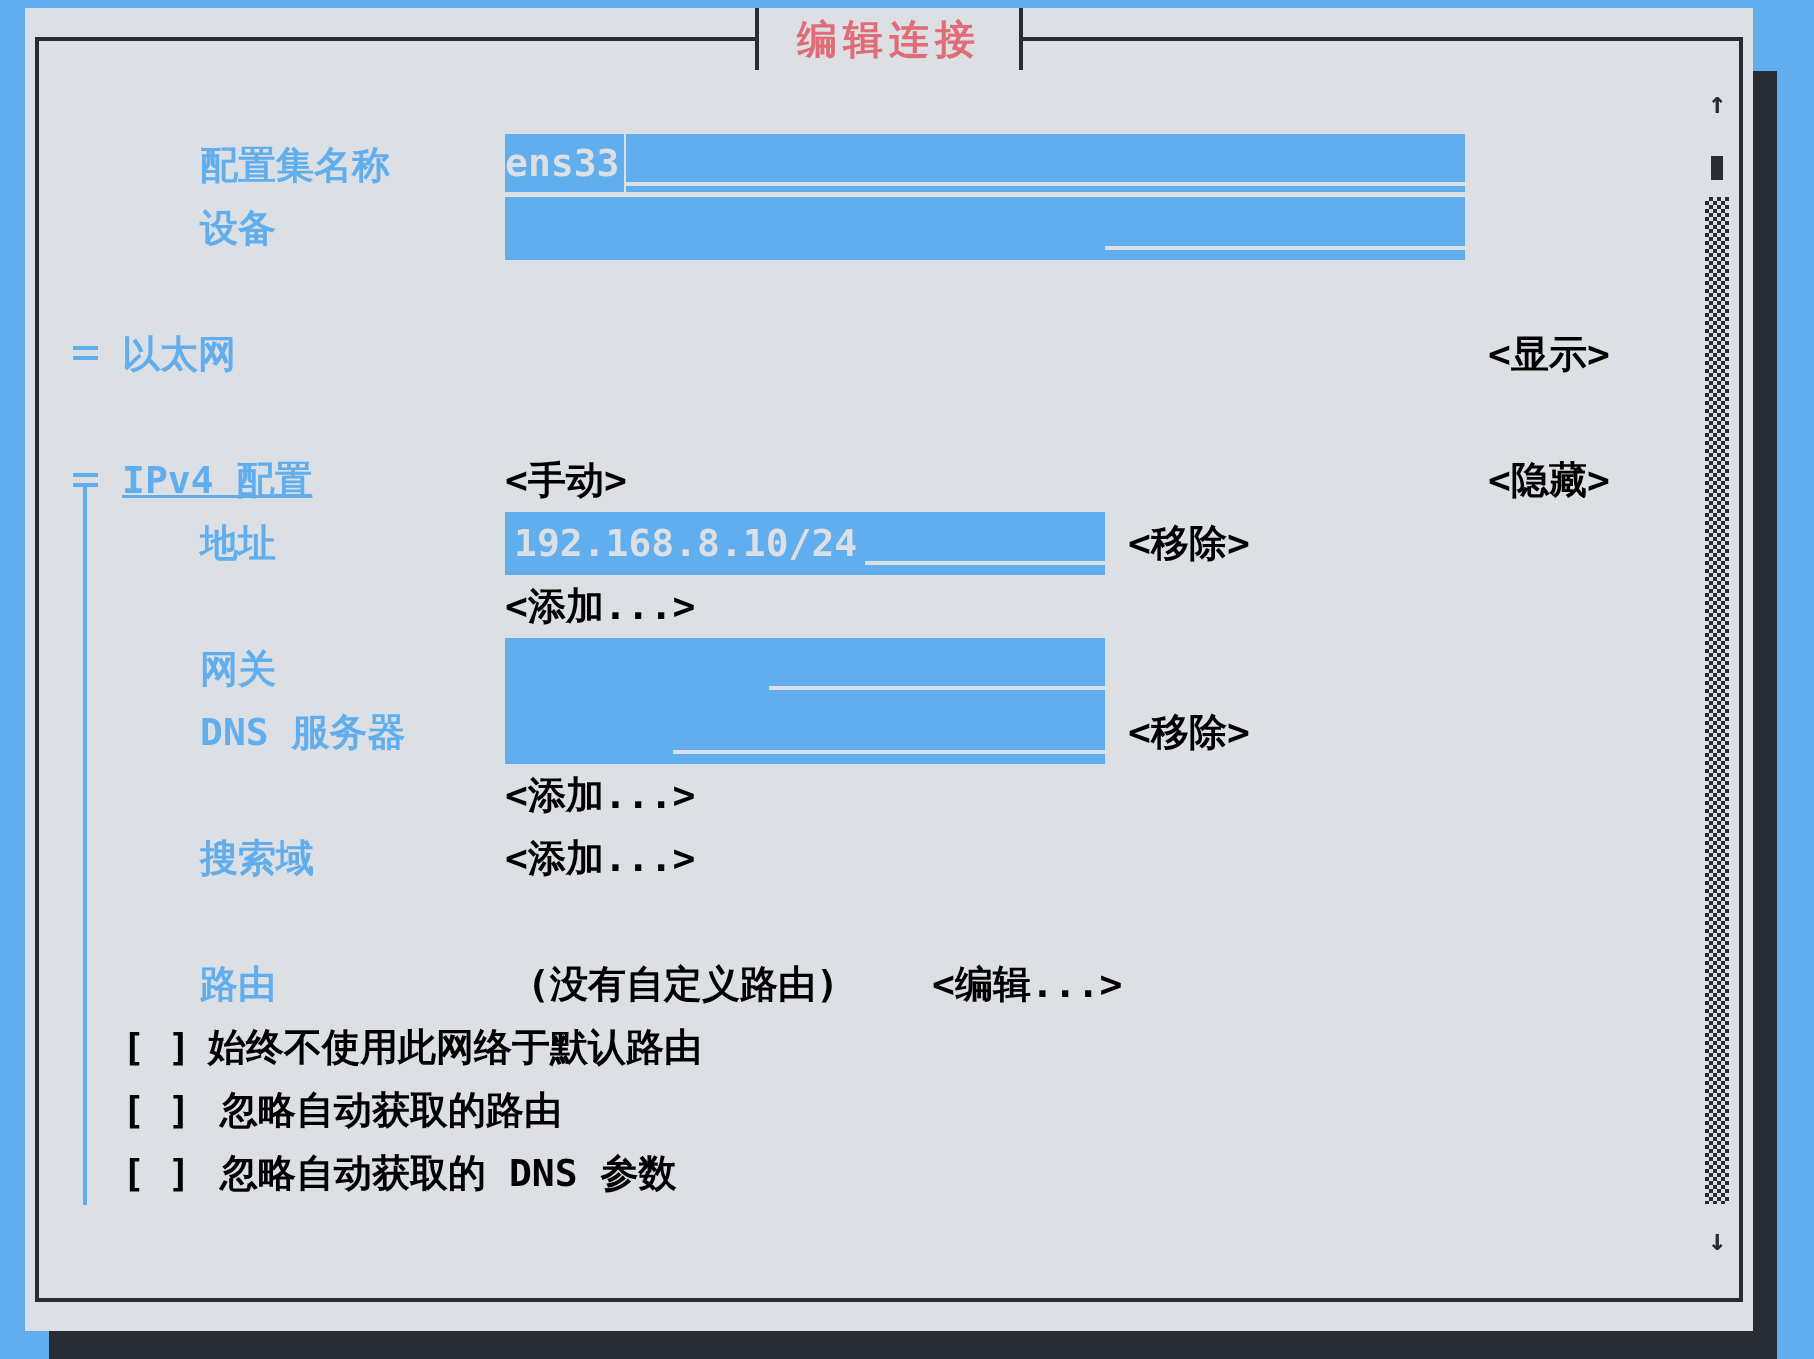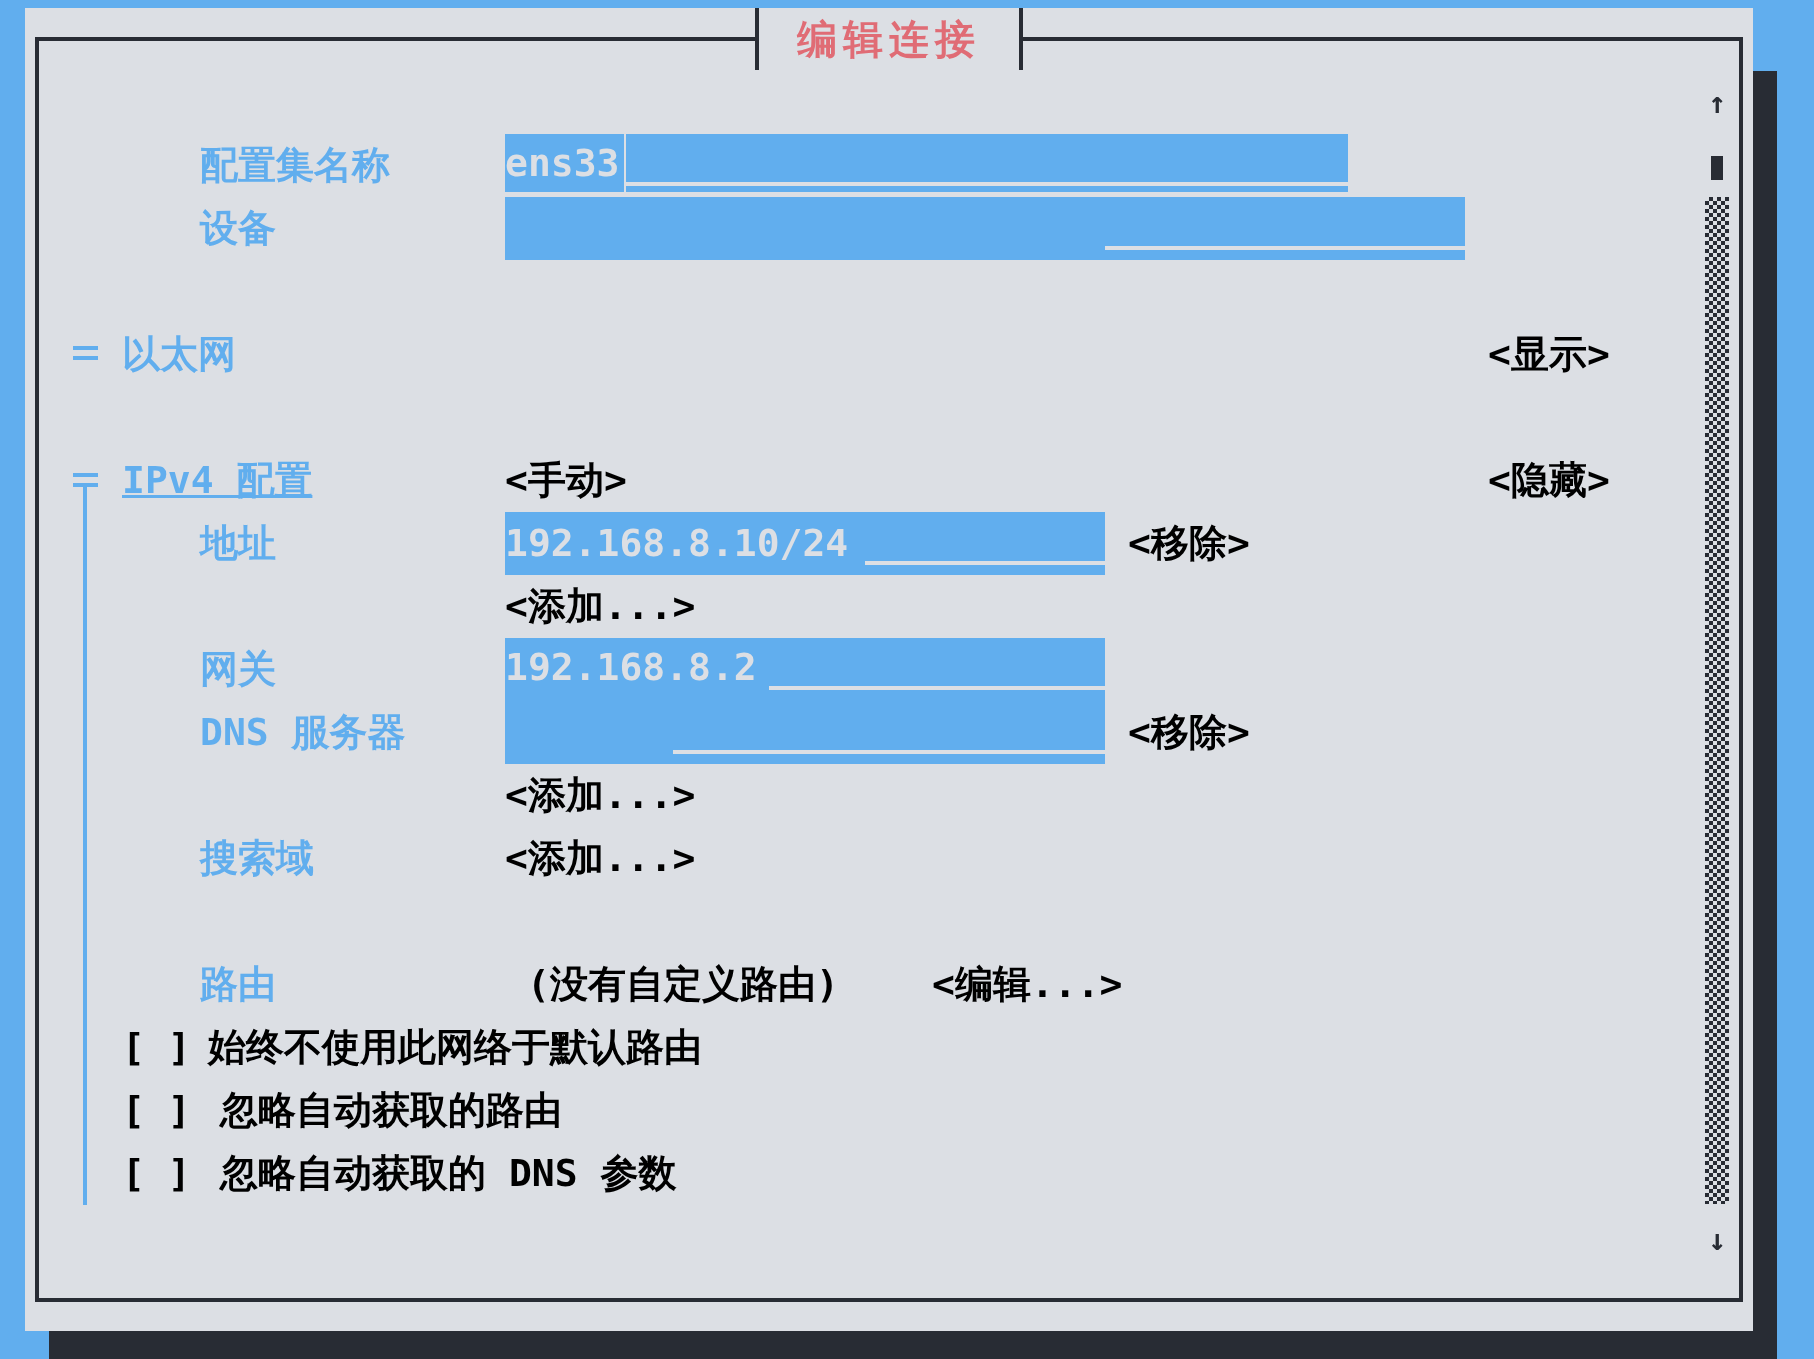--- a/index.html
+++ b/index.html
@@ -37,21 +37,21 @@
 <body>
 
 <div class="shadow"></div>
 <div class="panel"></div>
 <div class="frame"></div>
 <div class="title-wrap">
   <span class="title">编辑连接</span>
 </div>
 
 <div class="t lbl" style="left:200px;width:282px;top:134px;">配置集名称</div>
-<div class="field" style="left:505px;top:134px;width:843px;">
+<div class="field" style="left:505px;top:134px;width:960px;">
   <span class="val">ens33</span>
   <span class="ul" style="left:120px;"></span>
 </div>
 <div class="cursor" style="left:624px;top:134px;height:62px;"></div>
 
 <div class="t lbl" style="left:200px;width:282px;top:197px;">设备</div>
 <div class="field" style="left:505px;top:197px;width:960px;height:63px;">
   <span class="ul" style="left:1105px;left:600px;bottom:10px;"></span>
 </div>
 
@@ -62,29 +62,28 @@
 
 <div class="tee-h1"></div>
 <div class="tee-h2"></div>
 <div class="vline"></div>
 <div class="t lbl" style="left:122px;top:449px;text-align:left;text-decoration:underline;">IPv4 配置</div>
 <div class="t dark" style="left:505px;top:449px;">&lt;手动&gt;</div>
 <div class="t dark" style="left:1488px;top:449px;">&lt;隐藏&gt;</div>
 
 <div class="t lbl" style="left:200px;width:282px;top:512px;">地址</div>
 <div class="field" style="left:505px;top:512px;width:600px;height:63px;">
-  <span class="val" style="line-height:63px;">192.168.8.10/24</span>
+  <span class="val" style="line-height:63px;padding-left:9px;">192.168.8.10/24</span>
   <span class="ul" style="left:360px;bottom:10px;"></span>
 </div>
 <div class="t dark" style="left:1128px;top:512px;">&lt;移除&gt;</div>
 <div class="t dark" style="left:505px;top:575px;">&lt;添加...&gt;</div>
 
 <div class="t lbl" style="left:200px;width:282px;top:638px;">网关</div>
 <div class="field" style="left:505px;top:638px;width:600px;height:58px;">
-  <span class="val" style="line-height:58px;">192.168.8.2</span>
   <span class="ul" style="left:264px;bottom:6px;"></span>
 </div>
 
 <div class="t lbl" style="left:200px;width:282px;top:701px;">DNS 服务器</div>
 <div class="field" style="left:505px;top:696px;width:600px;height:68px;">
   <span class="ul" style="left:168px;bottom:10px;"></span>
 </div>
 <div class="t dark" style="left:1128px;top:701px;">&lt;移除&gt;</div>
 <div class="t dark" style="left:505px;top:764px;">&lt;添加...&gt;</div>
 

